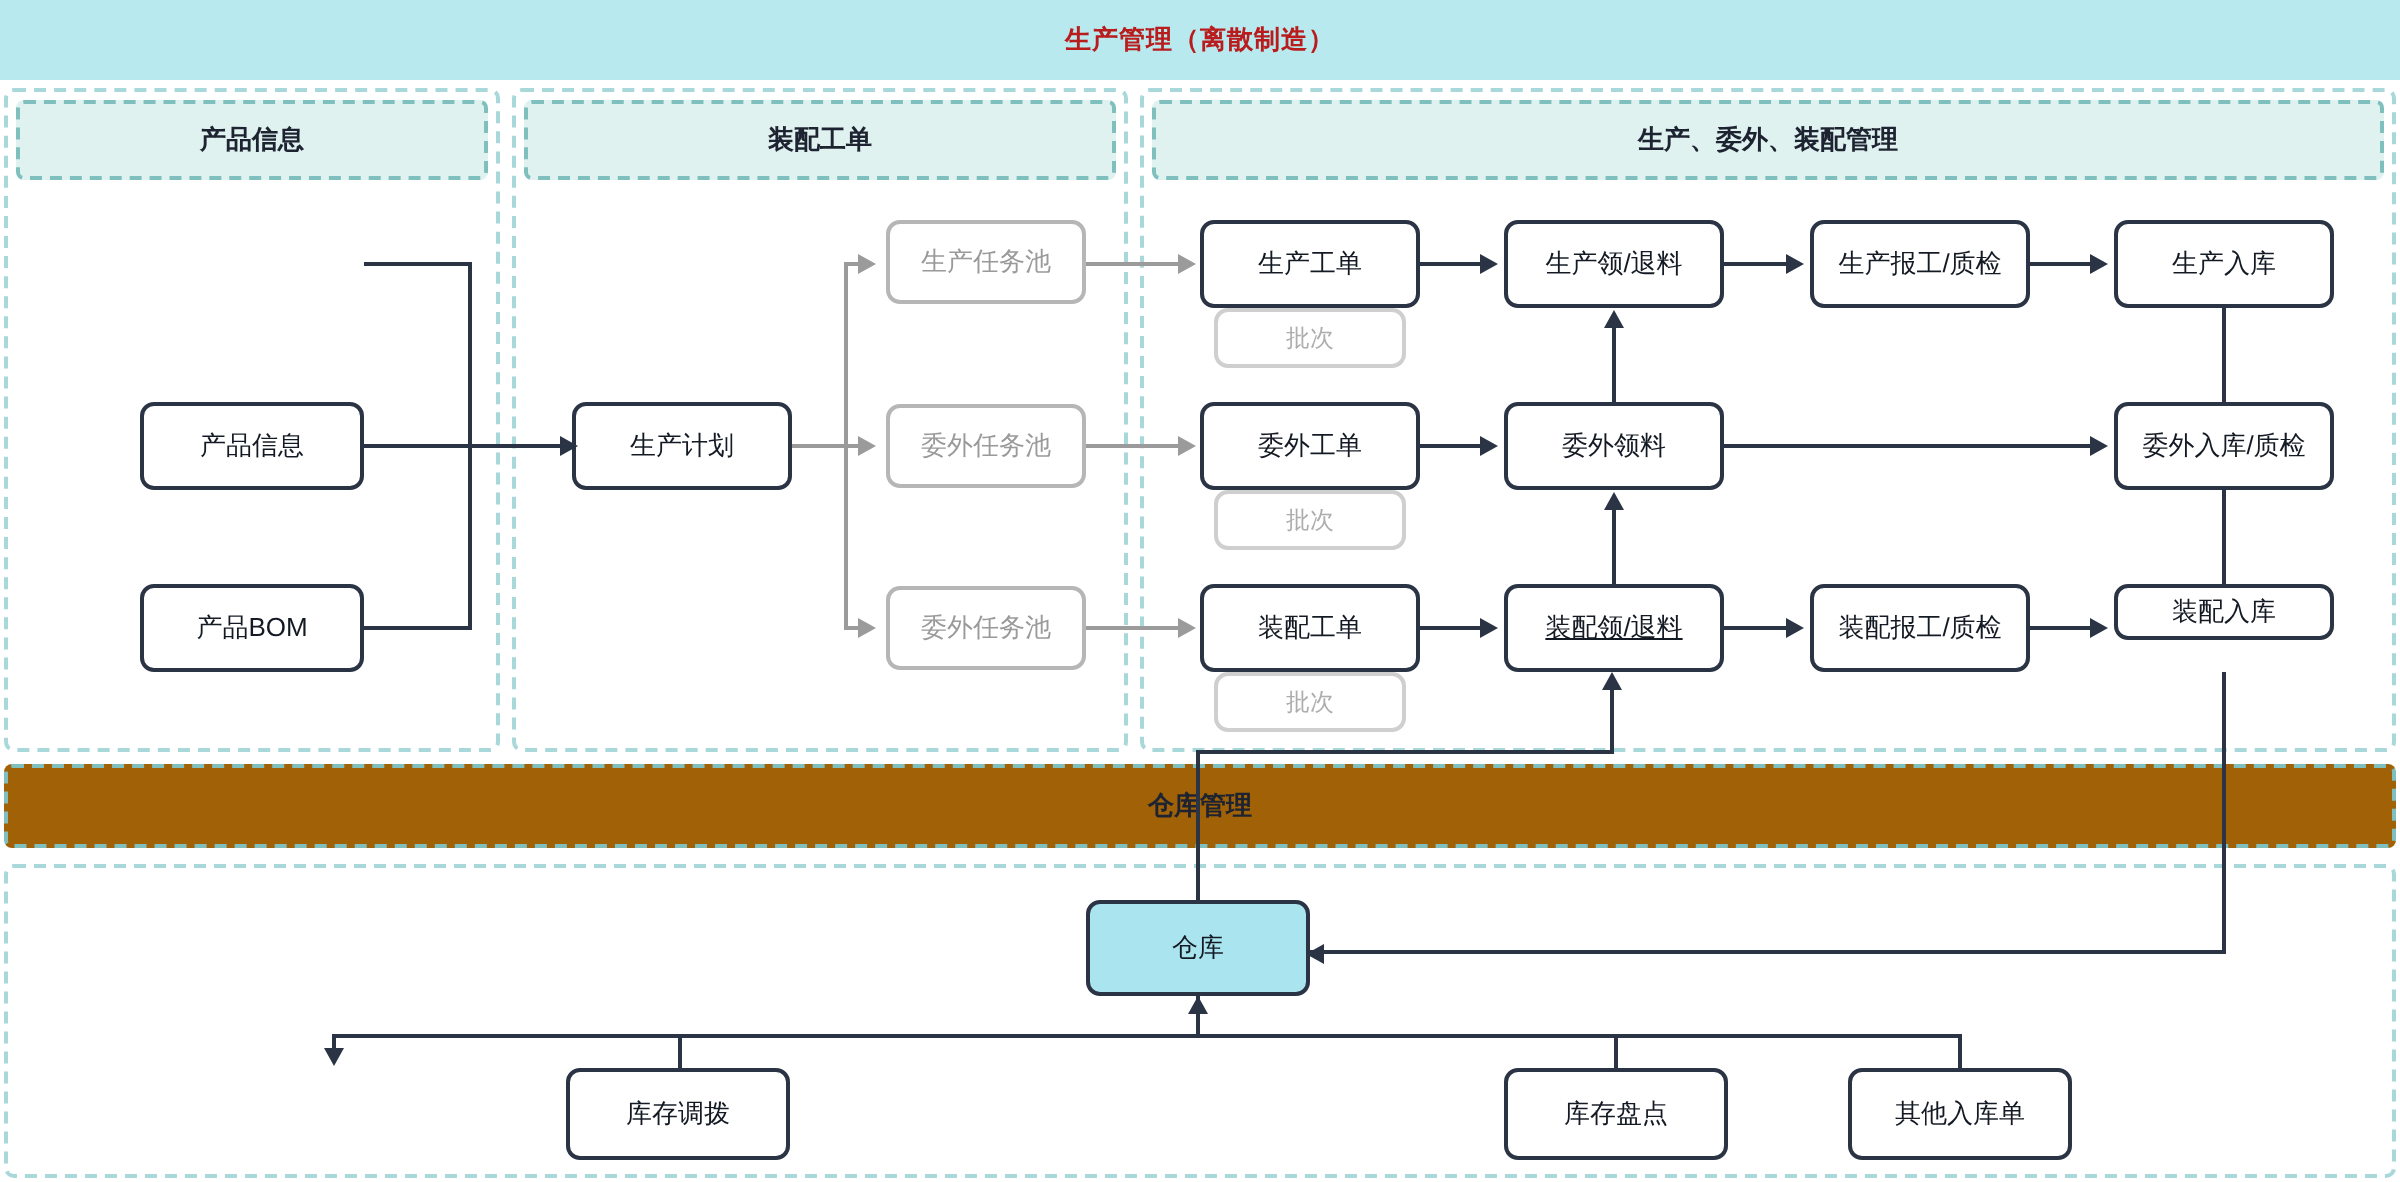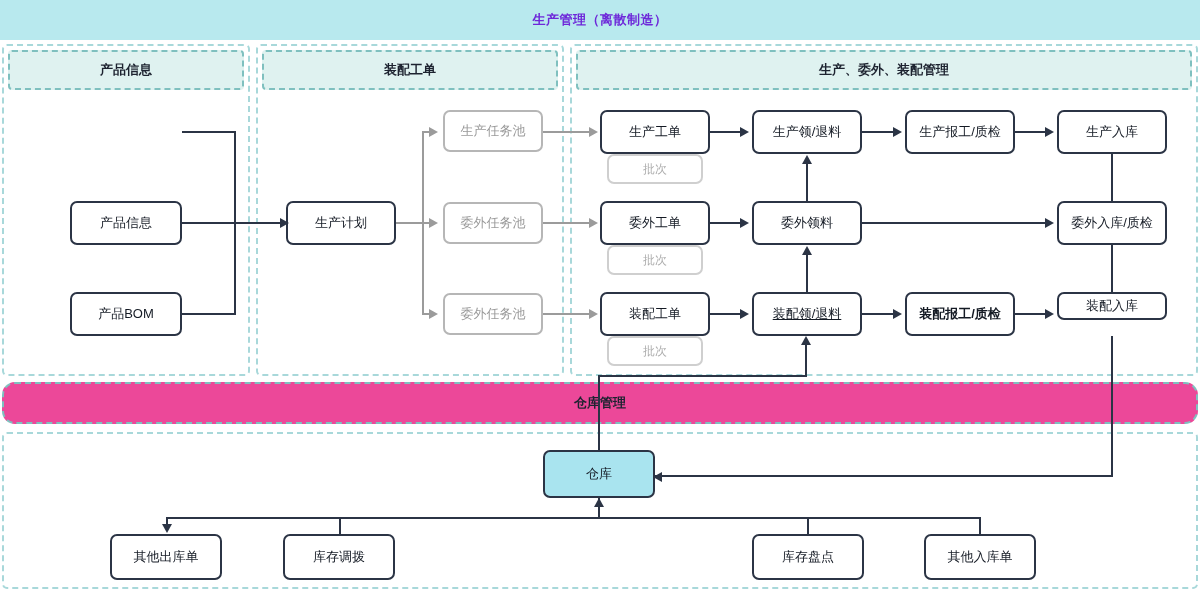--- a/index.html
+++ b/index.html
@@ -12,21 +12,21 @@
     width:1200px;
     height:591px;
     background:#ffffff;
     overflow:hidden;
   }
   
   .banner{
     position:absolute;
     background:#b8e9ee;
     display:flex;align-items:center;justify-content:center;
-    font-size:13px;color:#6d28d9;font-weight:bold;
+    font-size:13px;color:#b91c1c;font-weight:bold;
     letter-spacing:.5px;
   }
   .band{
     position:absolute;
     background:#dff2f0;
     border:2px dashed #7fc0bf;
     border-radius:4px;
     display:flex;align-items:center;justify-content:center;
     font-size:13px;color:#1d2330;font-weight:bold;
     box-sizing:border-box;
@@ -118,21 +118,21 @@
 
   <div class="band" style="left:8px;top:50px;width:236px;height:40px;">
     <span>产品信息</span>
   </div>
   <div class="band" style="left:262px;top:50px;width:296px;height:40px;">
     <span>装配工单</span>
   </div>
   <div class="band" style="left:576px;top:50px;width:616px;height:40px;">
     <span>生产、委外、装配管理</span>
   </div>
-  <div class="band" style="left:2px;top:382px;width:1196px;height:42px;background:#ec4899;border-radius:13px;">
+  <div class="band" style="left:2px;top:382px;width:1196px;height:42px;background:#a16207;">
     <span>仓库管理</span>
   </div>
 
   <div class="node" style="left:70px;top:201px;width:112px;height:44px;">
     <span>产品信息</span>
   </div>
   <div class="node" style="left:70px;top:292px;width:112px;height:44px;">
     <span>产品BOM</span>
   </div>
 
@@ -216,21 +216,21 @@
   <div class="arrow right" style="left:740px;top:217.5px;"></div>
   <div class="ln" style="left:862px;top:222px;width:185px;height:2px;"></div>
   <div class="arrow right" style="left:1045px;top:217.5px;"></div>
 
   <div class="node" style="left:600px;top:292px;width:110px;height:44px;">
     <span>装配工单</span>
   </div>
   <div class="node" style="left:752px;top:292px;width:110px;height:44px;text-decoration:underline;">
     <span>装配领/退料</span>
   </div>
-  <div class="node" style="left:905px;top:292px;width:110px;height:44px;font-weight:bold;">
+  <div class="node" style="left:905px;top:292px;width:110px;height:44px;">
     <span>装配报工/质检</span>
   </div>
   <div class="node" style="left:1057px;top:292px;width:110px;height:28px;">
     <span>装配入库</span>
   </div>
 
   <div class="ln" style="left:710px;top:313px;width:32px;height:2px;"></div>
   <div class="arrow right" style="left:740px;top:308.5px;"></div>
   <div class="ln" style="left:862px;top:313px;width:33px;height:2px;"></div>
   <div class="arrow right" style="left:893px;top:308.5px;"></div>
@@ -251,23 +251,20 @@
 
   <div class="ln" style="left:598px;top:375px;width:2px;height:75px;"></div>
   <div class="ln" style="left:598px;top:375px;width:209px;height:2px;"></div>
   <div class="ln" style="left:805px;top:345px;width:2px;height:32px;"></div>
   <div class="arrow up" style="left:800.5px;top:336px;"></div>
 
   <div class="node warehouse" style="left:543px;top:450px;width:112px;height:48px;">
     <span>仓库</span>
   </div>
 
-  <div class="node" style="left:110px;top:534px;width:112px;height:46px;">
-    <span>其他出库单</span>
-  </div>
   <div class="node" style="left:283px;top:534px;width:112px;height:46px;">
     <span>库存调拨</span>
   </div>
   <div class="node" style="left:752px;top:534px;width:112px;height:46px;">
     <span>库存盘点</span>
   </div>
   <div class="node" style="left:924px;top:534px;width:112px;height:46px;">
     <span>其他入库单</span>
   </div>
 

